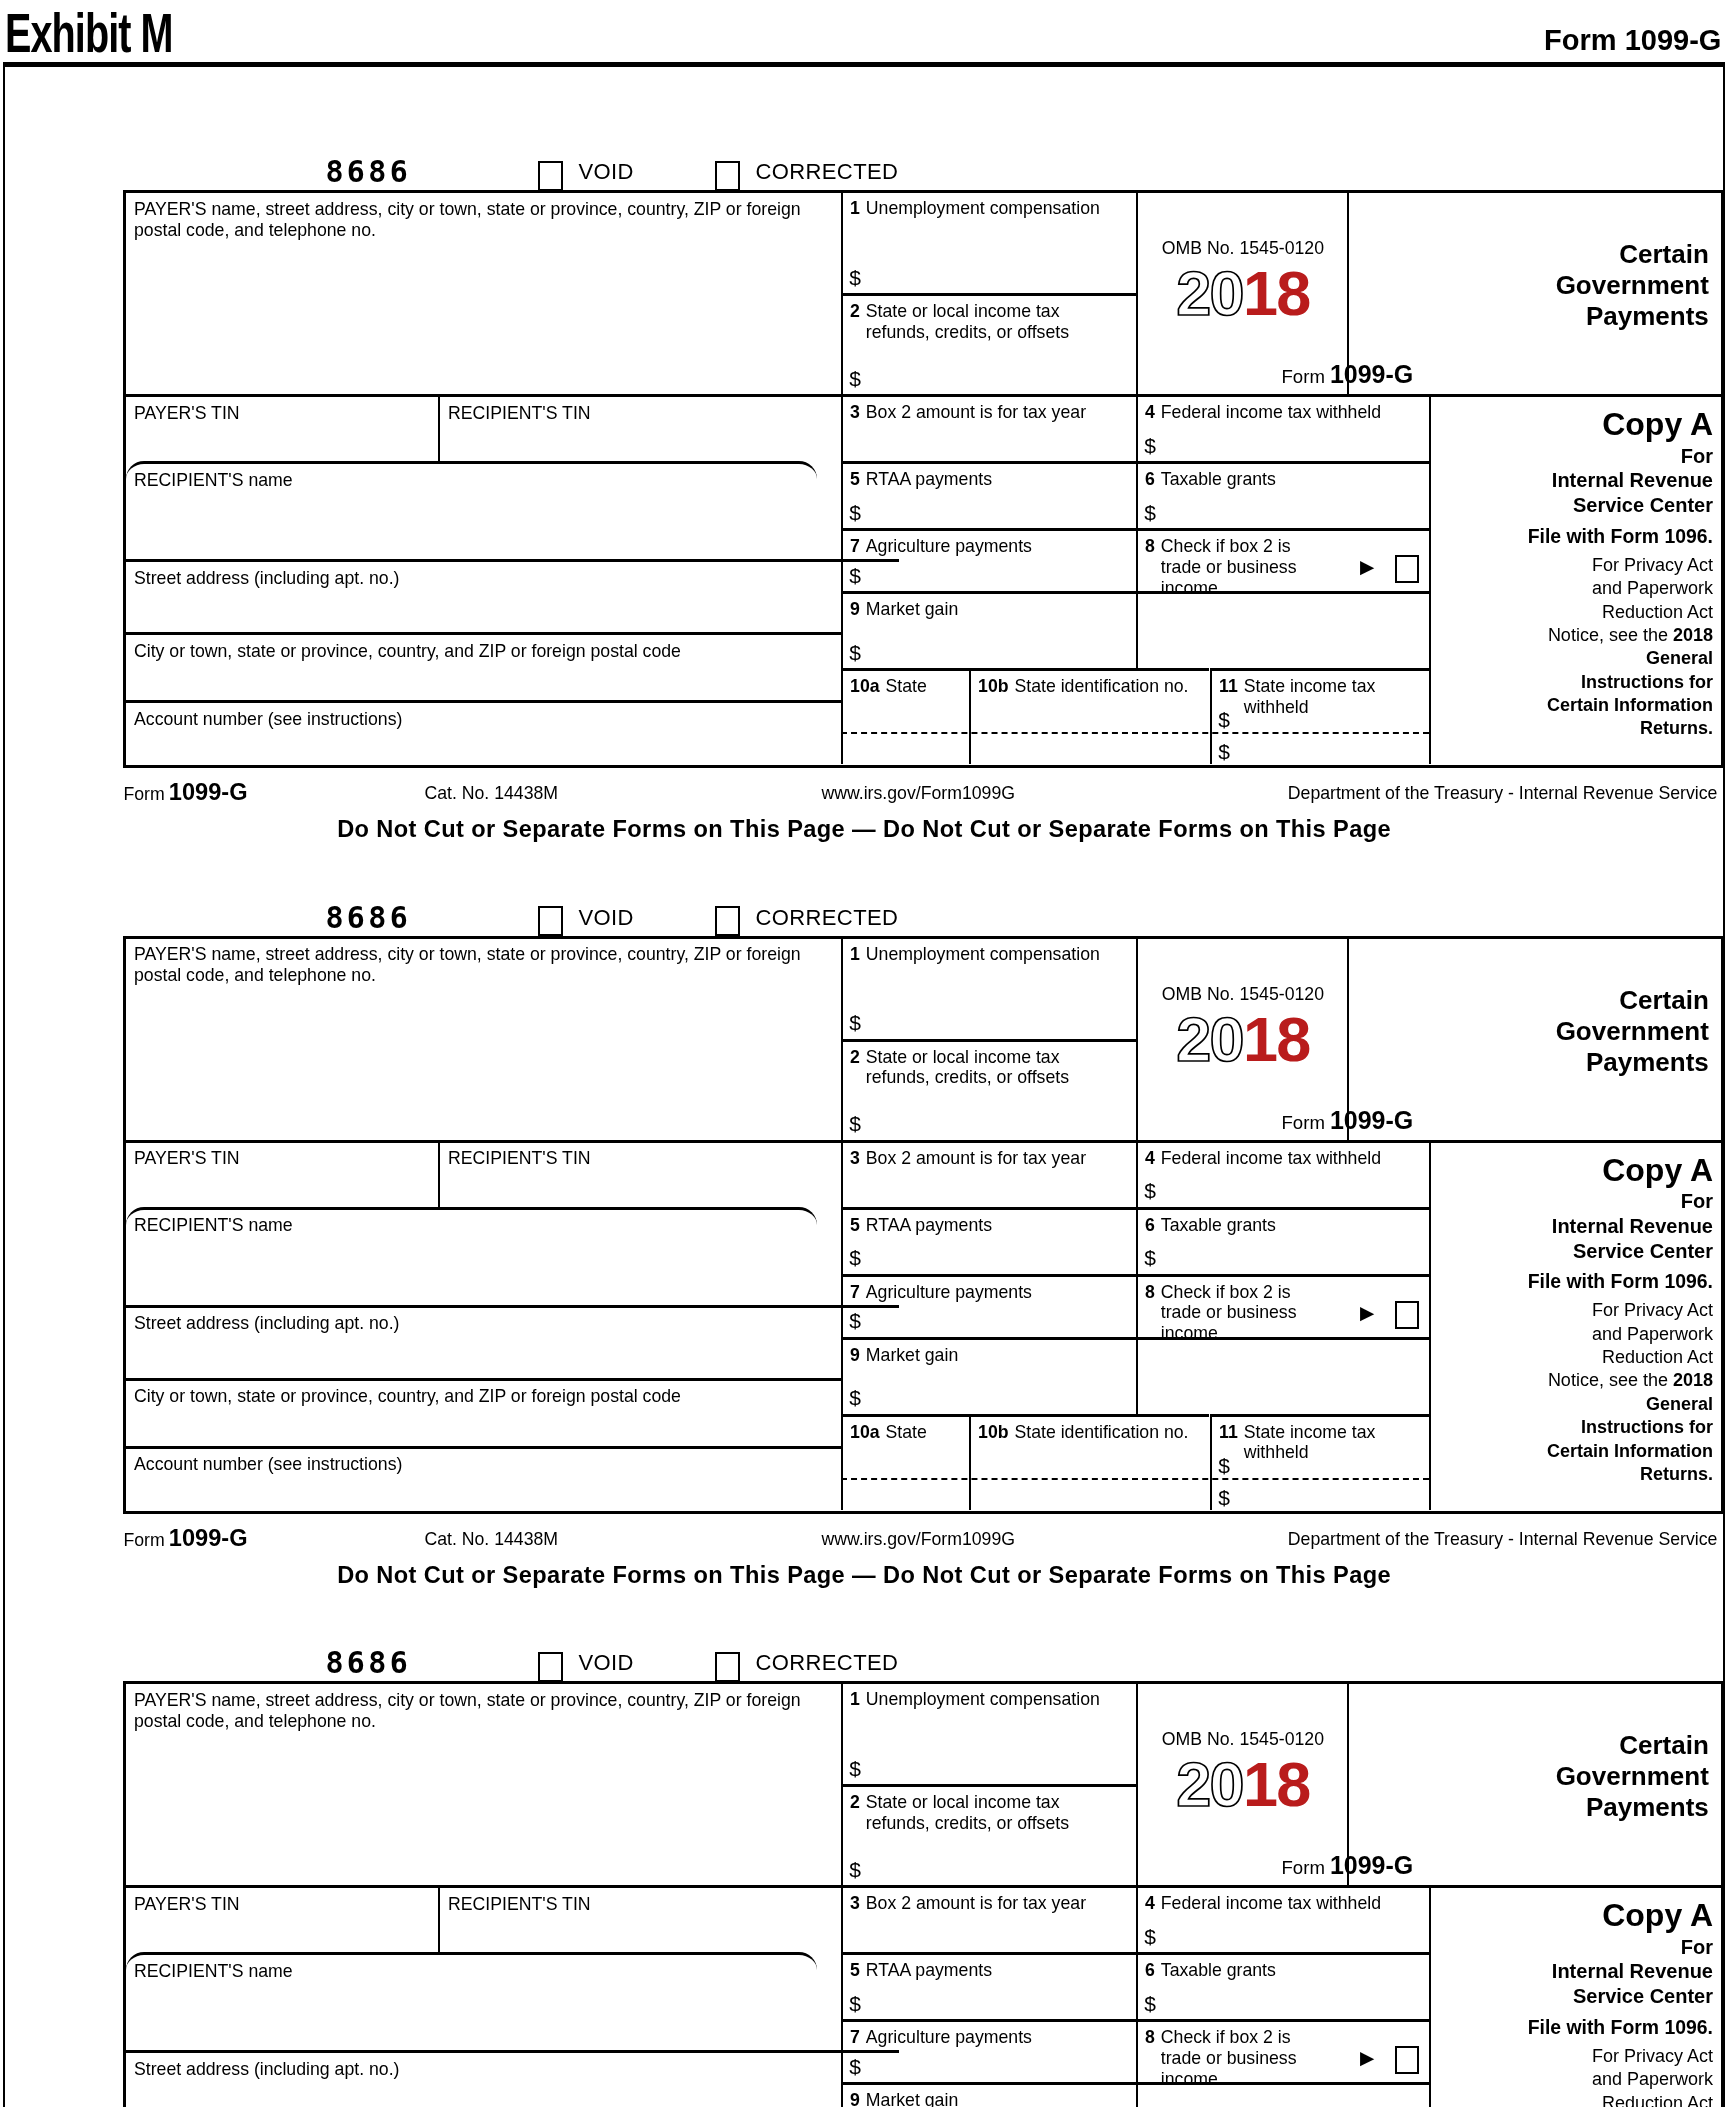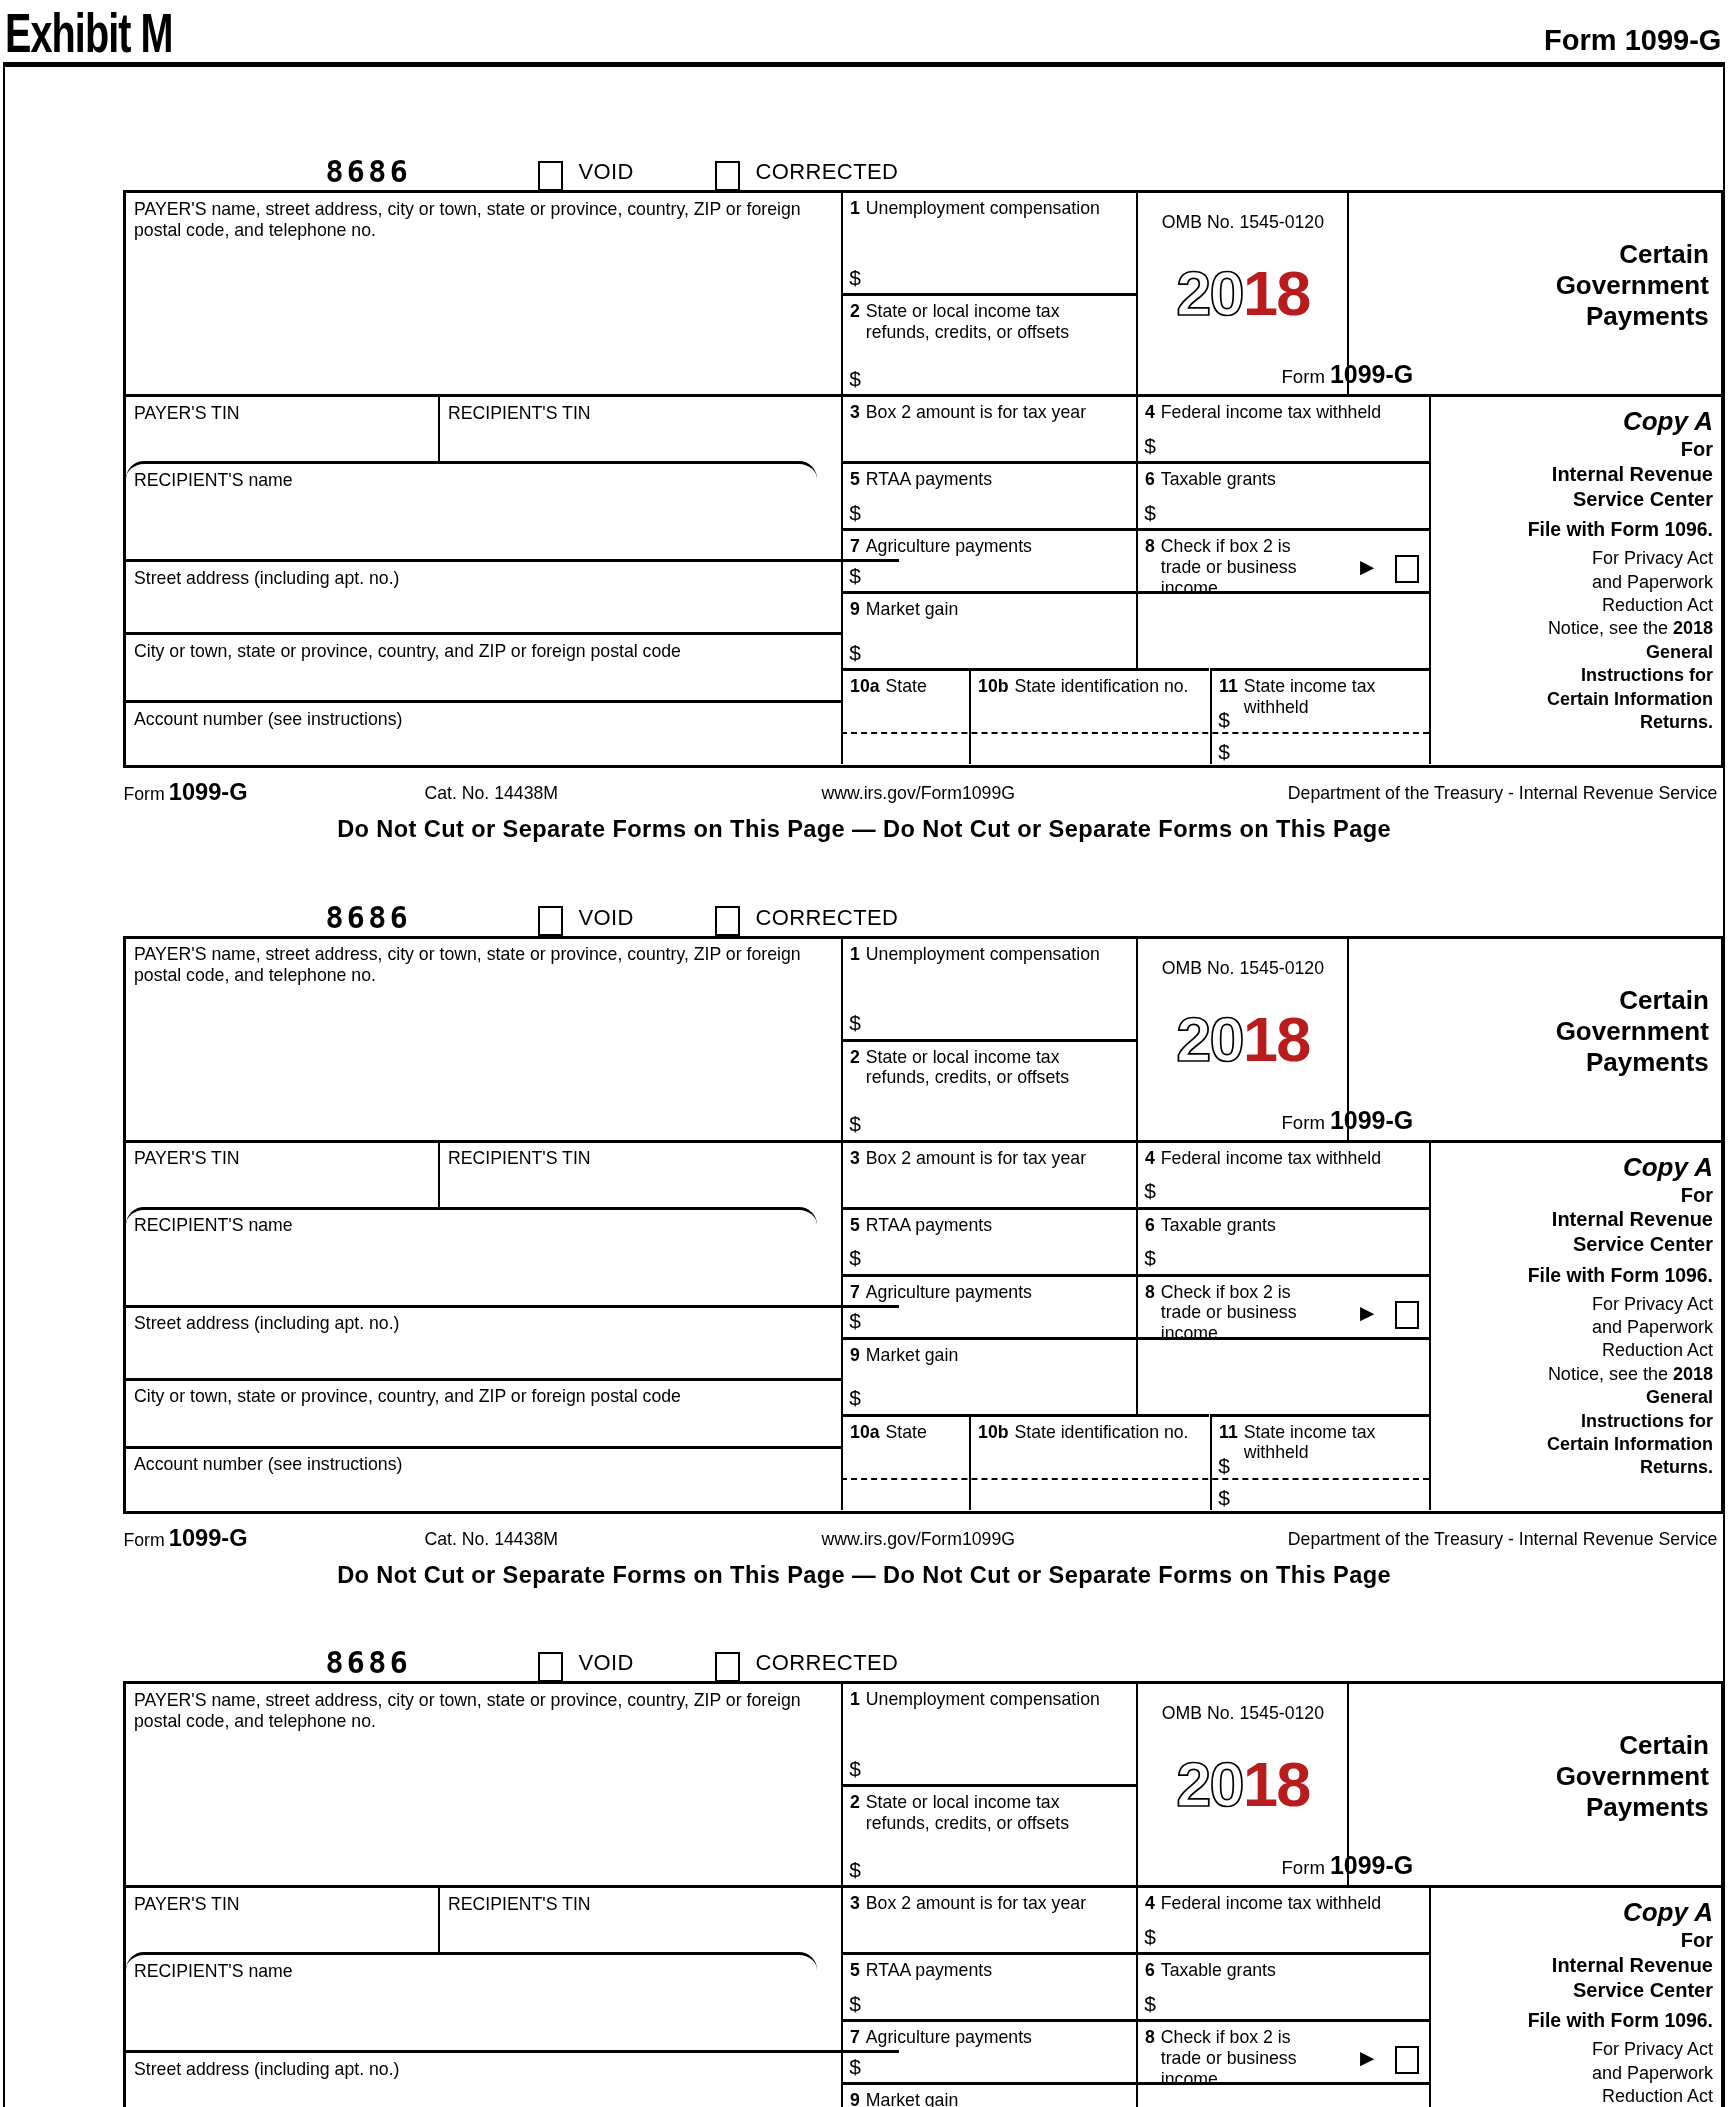--- a/index.html
+++ b/index.html
@@ -65,35 +65,35 @@
   .boxlabel { display:flex; padding:5px 5.9px 0 6.7px; }
   .boxlabel .num { font-weight:bold; margin-right:5.9px; white-space:nowrap; }
   .boxlabel .lbl { white-space:pre-line; }
   .dollar { position:absolute; left:5.9px; bottom:2.5px; font-size:21px; }
 
   .dash-line { position:absolute; left:715px; top:539px; width:588px; height:0;
                border-top:2.1px dashed #000; }
 
   
   .c-omb { text-align:center; }
-  .omb-no { display:block; padding-top:19px; font-size:17.7px; white-space:nowrap; }
+  .omb-no { display:block; padding-top:19px; font-size:17.7px; white-space:nowrap;margin-top:26px; }
   .year { position:absolute; top:63px; left:0; width:100%; text-align:center;
           font-size:63px; font-weight:bold; letter-spacing:-1.7px; white-space:nowrap; }
   .y20 { color:#fff; -webkit-text-stroke:1.7px #000; }
   .y18 { color:#b91c1c; }
   .omb-formline { position:absolute; bottom:4.2px; width:100%; text-align:center; white-space:nowrap; }
   .omb-formline .fw { font-size:18.6px; }
   .omb-formline .fn { font-size:25px; font-weight:bold; margin-left:5px; }
 
   
   .c-title { text-align:right; padding:46px 12.6px 0 0; }
   .gov-title { display:inline-block; font-weight:bold; font-size:26px; line-height:1.2;
                white-space:pre-line; }
   .c-copya { text-align:right; padding:10px 8.4px 0 0; }
-  .copy-a   { font-size:26px; font-weight:bold; line-height:1.1;font-style:italic; }
+  .copy-a   { font-size:32px; font-weight:bold; line-height:1.1; }
   .copy-for { font-size:20px; font-weight:bold; margin-top:2.5px; }
   .copy-irs { font-size:20px; font-weight:bold; white-space:pre-line; line-height:1.25; }
   .copy-file{ font-size:19.4px; font-weight:bold; margin-top:6.7px; }
   .copy-privacy { margin-top:5.9px; font-size:18px; line-height:1.3; white-space:pre-line; }
   .copy-privacy .bold { font-weight:bold; }
 
   
   .b8-arrow { position:absolute; right:55px; bottom:12.6px; font-size:18.6px; }
   .b8-box   { position:absolute; right:10px;  bottom:7.6px; width:24.5px; height:28px;
               border:2.5px solid #000; background:#fff; }

